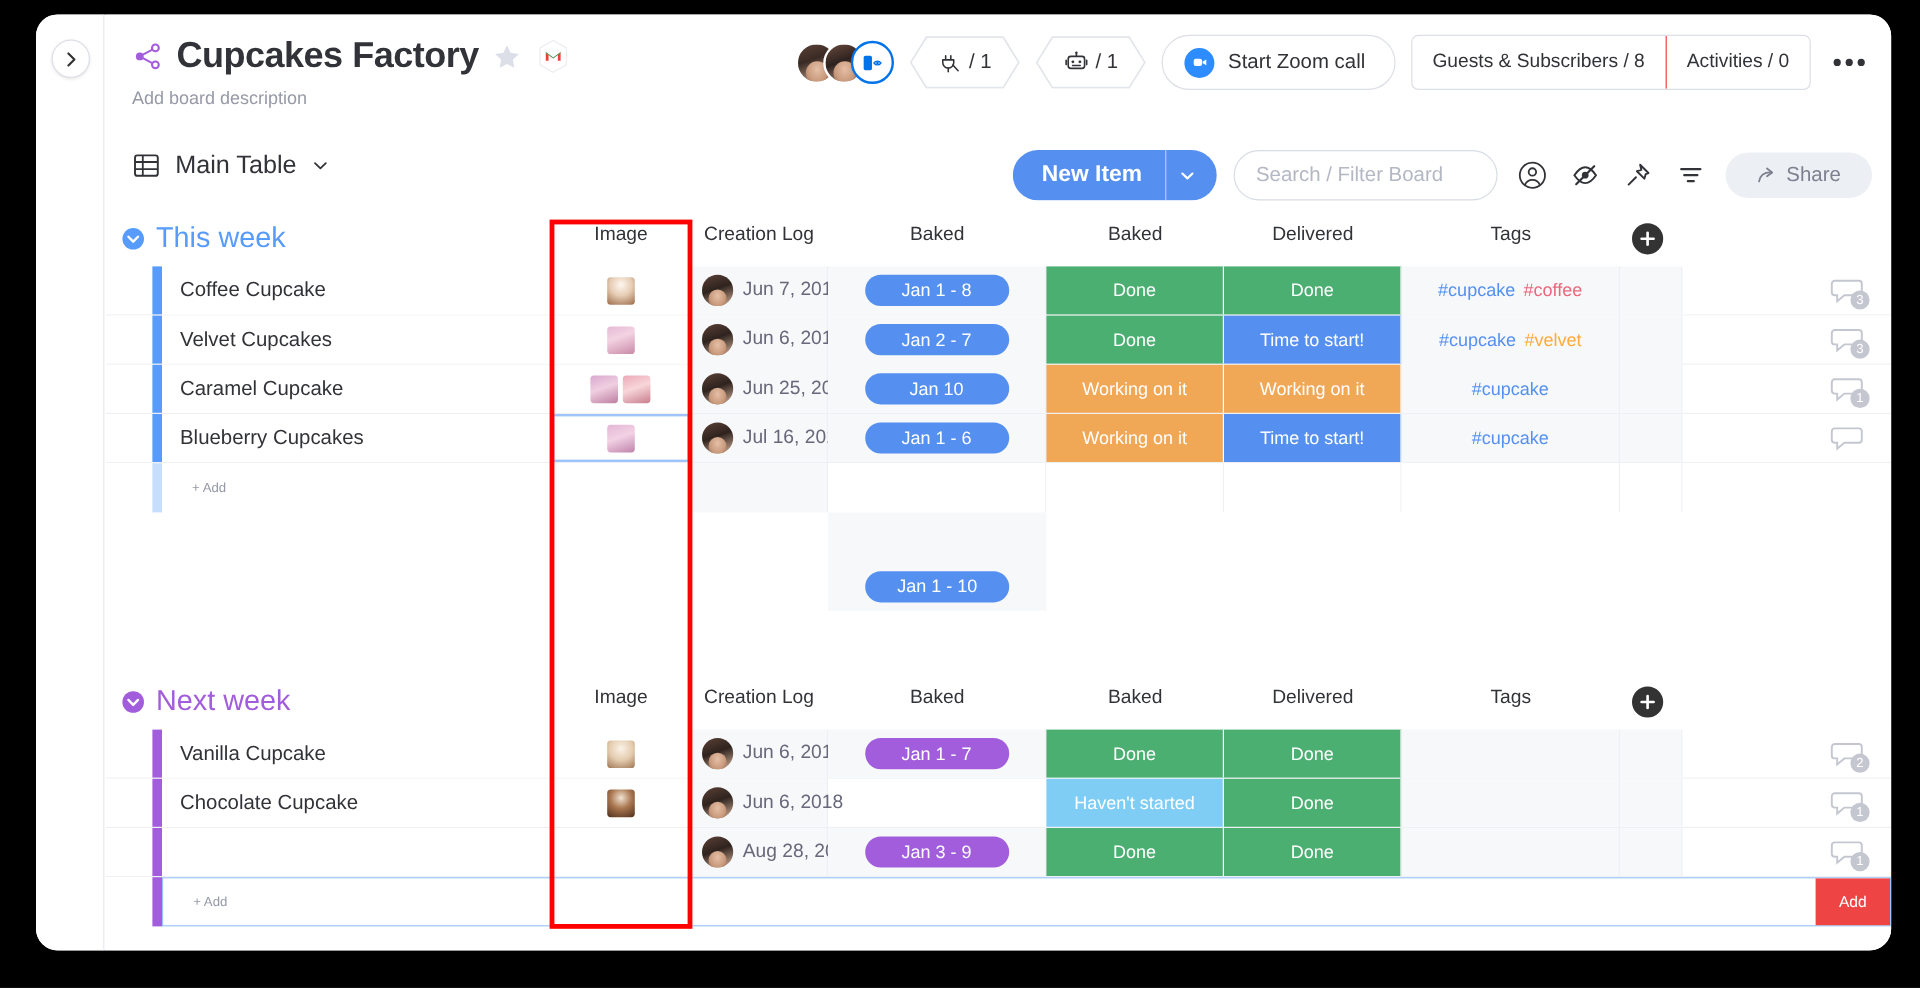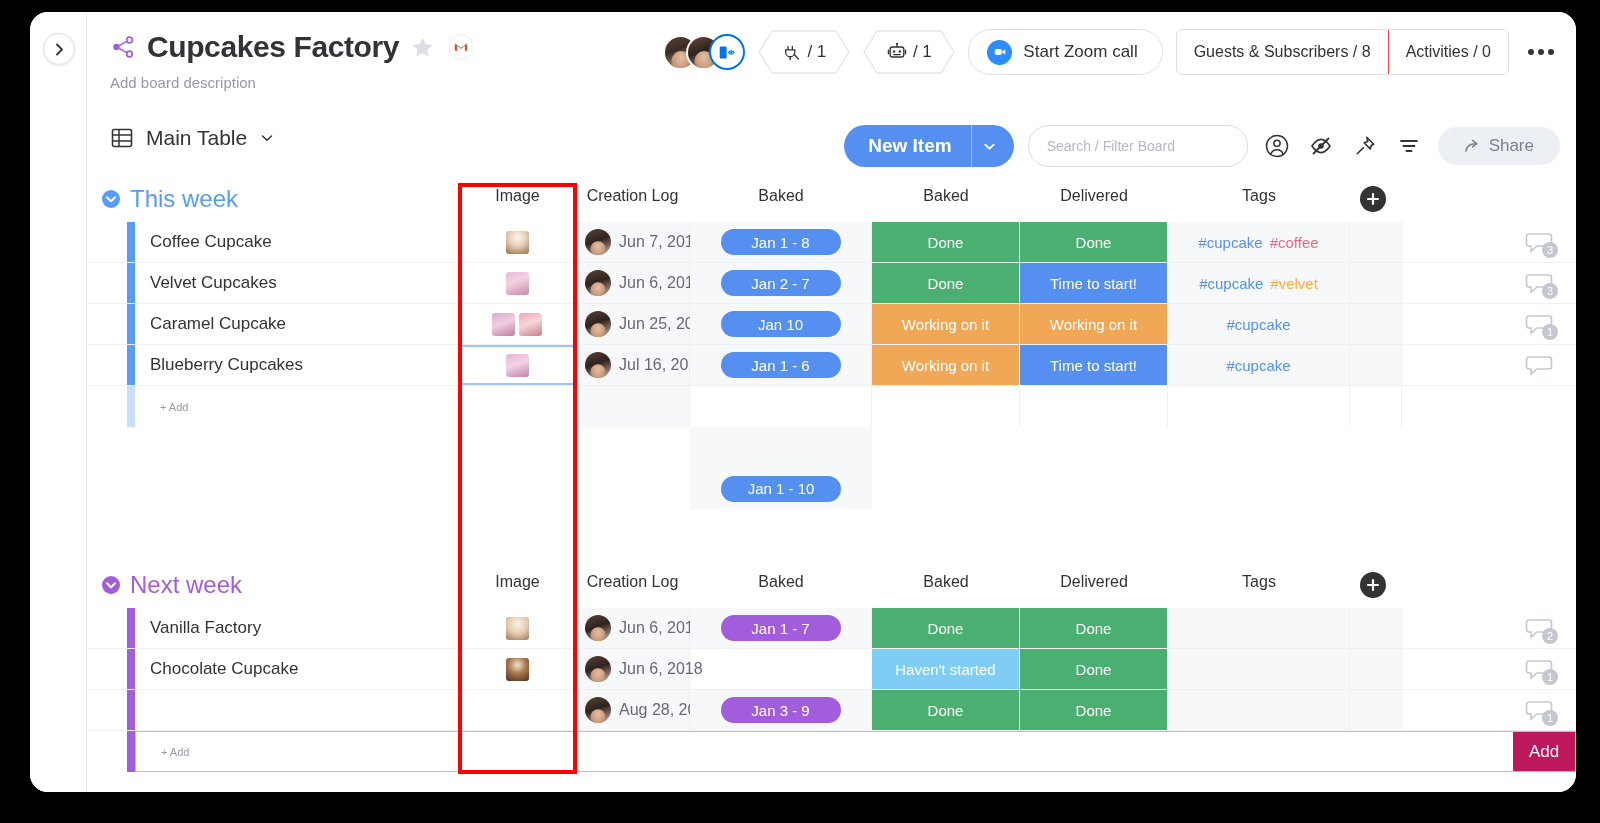--- a/index.html
+++ b/index.html
@@ -138,21 +138,21 @@
   }
   .new-item .ni-arrow {
     background: #5590f0; display: flex; align-items: center; padding: 0 17px 0 10px;
     border-left: 1px solid rgba(255,255,255,.45);
   }
   .search-box {
     width: 220px; height: 42px; border: 1px solid #d8dce4; border-radius: 21px;
     background: #fff; display: flex; align-items: center; padding: 0 18px;
   }
   .search-box input {
-    border: none; outline: none; width: 100%; font-size: 14px; color: #8b5cf6;
+    border: none; outline: none; width: 100%; font-size: 17px; color: #8b5cf6;
     font-family: "Liberation Sans", sans-serif; background: transparent;
   }
   .search-box input::placeholder { color: #b4b8c4; }
   .tb-icon { width: 30px; height: 30px; display:flex; align-items:center; justify-content:center; cursor: pointer; }
   .share-btn {
     display: flex; align-items: center; gap: 8px;
     height: 38px; padding: 0 26px; border-radius: 19px;
     background: #eceff3; color: #7e8090; font-size: 17px; cursor: pointer;
   }
 
@@ -251,21 +251,21 @@
     position: absolute; left: 72px; top: 0; height: 100%;
     display: flex; align-items: center; font-size: 11px; color: #9699a6; cursor: text;
   }
   .summary-row { position: relative; height: 41px; }
   .addbar {
     position: absolute; left: 47px; right: 0; height: 41px;
     border: 1px solid #9ec5fa; background: #fff; display: flex; align-items: center;
   }
   .add-btn {
     position: absolute; right: 0; top: 0; bottom: 0; width: 62px;
-    background: #be185d; color: #fff; font-size: 17px;
+    background: #ef4444; color: #fff; font-size: 13px;
     display: flex; align-items: center; justify-content: center; cursor: pointer;
   }
   #highlight-box {
     position: absolute; border: 4px solid #ff0000; pointer-events: none; z-index: 20;
   }
   .hidden-sel { outline: 2px solid #9ec5fa; outline-offset: -2px; }
 </style>
 </head>
 <body>
 
@@ -599,21 +599,21 @@
             <div class="addcol-btn" style="left:1272px">
               <svg width="16" height="16" viewBox="0 0 16 16">
                 <line x1="8" y1="3" x2="8" y2="13" stroke="#fff" stroke-width="2.2" stroke-linecap="round"></line>
                 <line x1="3" y1="8" x2="13" y2="8" stroke="#fff" stroke-width="2.2" stroke-linecap="round"></line>
               </svg>
             </div>
           </div>
           <div class="row">
             <div class="row-cell-name-bg"></div>
             <div class="row-color" style="background:#a25ddc"></div>
-            <div class="row-name">Vanilla Factory</div>
+            <div class="row-name">Vanilla Cupcake</div>
             <svg class="chat-bubble" viewBox="0 0 32 24">
               <path d="M3 3 h20 a2.5 2.5 0 0 1 2.5 2.5 v7 a2.5 2.5 0 0 1-2.5 2.5 h-12 l-6 5 v-5 h-2 A2.5 2.5 0 0 1 0.5 12.5 v-7 A2.5 2.5 0 0 1 3 3z" fill="none" stroke="#c4c7d0" stroke-width="1.6" transform="translate(2,0)"></path>
             </svg>
             <div class="chat-count">2</div>
             <div class="cell-plain" style="left:372px;width:115px;background:#fff">
               <span class="thumb" style="background:radial-gradient(circle at 50% 30%, #fbf3e6 0%, #e3cbae 50%, #9d7553 100%)"></span>
             </div>
             <div class="date-cell" style="left:487px;width:115px">
               <span class="date-avatar"></span>
               <span class="date-text">Jun 6, 2018</span>

